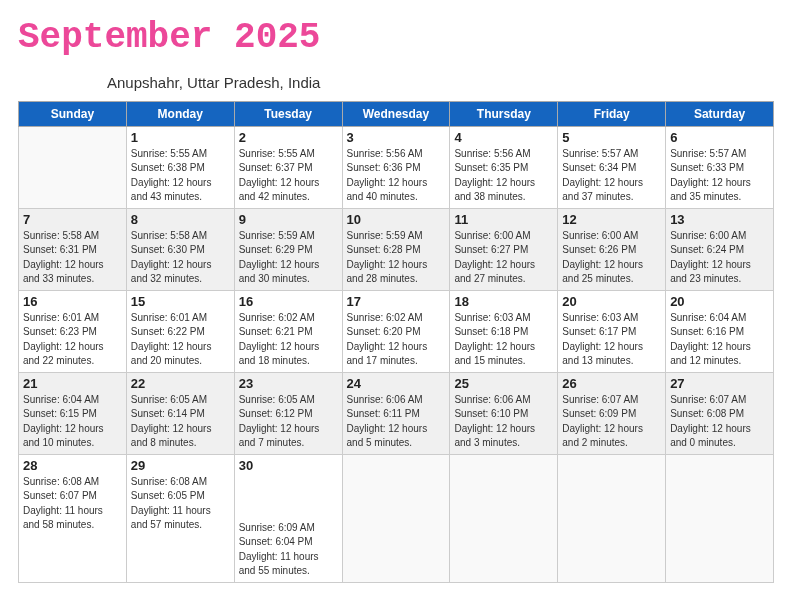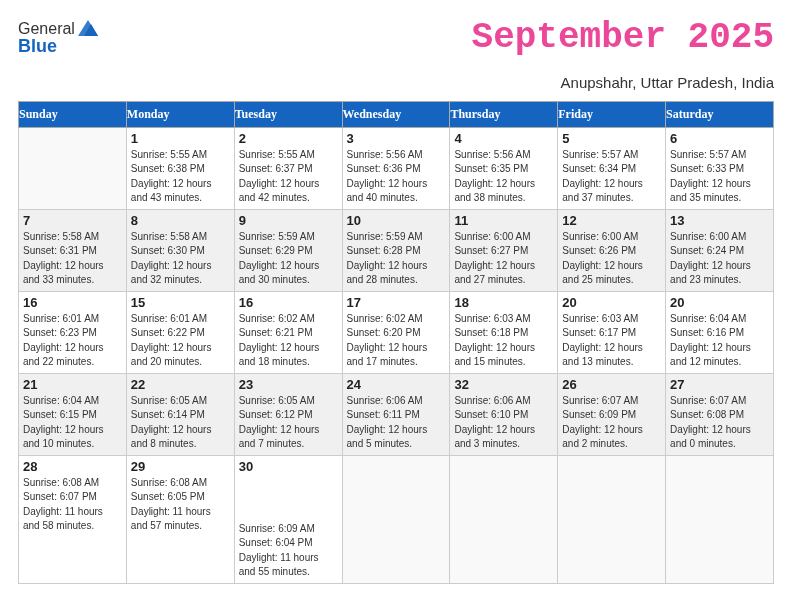--- a/index.html
+++ b/index.html
@@ -50,25 +50,24 @@
     }
     .calendar {
       width: 100%;
       border-collapse: collapse;
       font-size: 10px;
     }
     .calendar th {
       background: #1565C0;
       color: #fff;
       padding: 5px 0;
-      text-align: left;
+      text-align: center;
       font-size: 12px;
       font-weight: bold;
       border: 1px solid #aaa;
-      font-family: Liberation Serif, serif;
     }
     .calendar td {
       border: 1px solid #ccc;
       vertical-align: top;
       padding: 3px 4px;
       width: 108px;
       height: 80px;
       color: #222;
     }
     .day-num {
@@ -87,33 +86,20 @@
     }
     .row-shaded td {
       background: #f0f0f0;
     }
   </style>
 </head>
 <body>
 
 <div class="page">
   <div class="header-area">
-    <div class="logo">
-      <div>
-        <div style="display:flex;align-items:center;">
-          <span class="logo-general">General</span>
-
-          <svg class="logo-icon" viewBox="0 0 22 22">
-            <polygon points="12,2 22,18 2,18" fill="#1565C0" opacity="0.85"></polygon>
-            <polygon points="15,6 22,18 8,18" fill="#1565C0"></polygon>
-          </svg>
-        </div>
-        <div class="logo-blue" style="font-size:18px;font-weight:bold;color:#1565C0;margin-top:-4px;">Blue</div>
-      </div>
-    </div>
     <div class="title-area">
       <div class="month-title">September 2025</div>
       <div class="location">Anupshahr, Uttar Pradesh, India</div>
     </div>
   </div>
 
   <table class="calendar">
     <thead>
       <tr>
       <th>Sunday</th>
@@ -296,21 +282,21 @@
 and 7 minutes.</div>
           </td>
           <td>
             <span class="day-num">24</span>
             <div class="day-info" style="white-space: pre-line;">Sunrise: 6:06 AM
 Sunset: 6:11 PM
 Daylight: 12 hours
 and 5 minutes.</div>
           </td>
           <td>
-            <span class="day-num">32</span>
+            <span class="day-num">25</span>
             <div class="day-info" style="white-space: pre-line;">Sunrise: 6:06 AM
 Sunset: 6:10 PM
 Daylight: 12 hours
 and 3 minutes.</div>
           </td>
           <td>
             <span class="day-num">26</span>
             <div class="day-info" style="white-space: pre-line;">Sunrise: 6:07 AM
 Sunset: 6:09 PM
 Daylight: 12 hours

